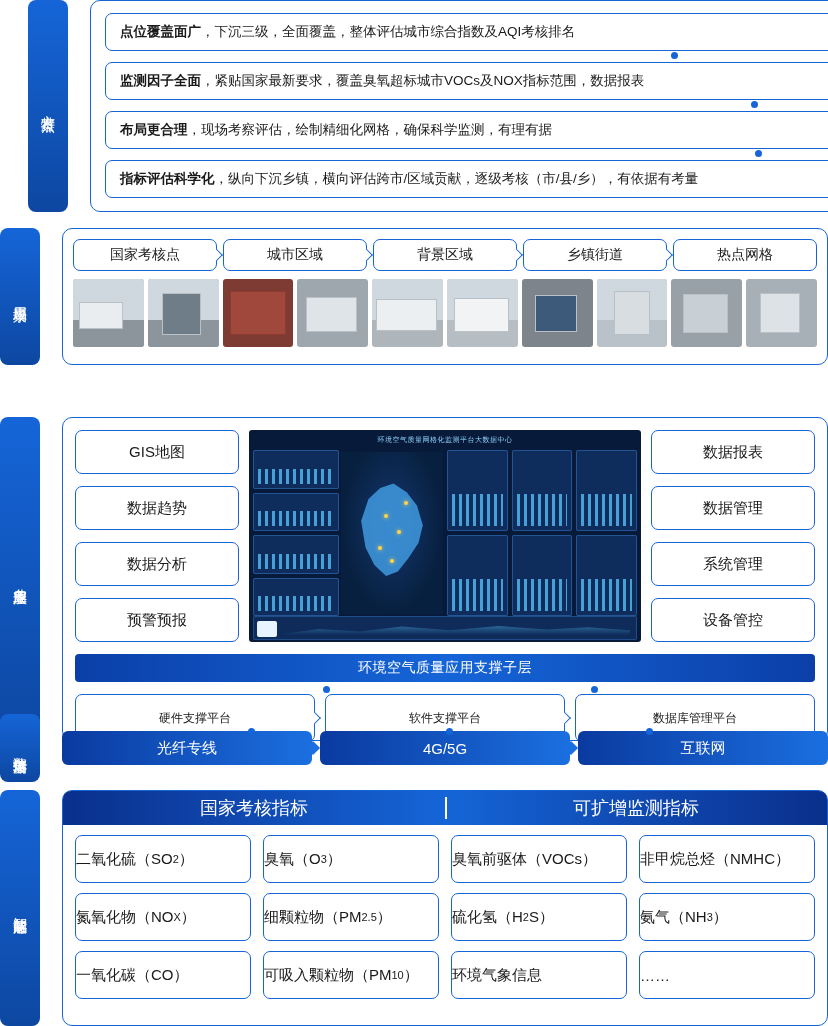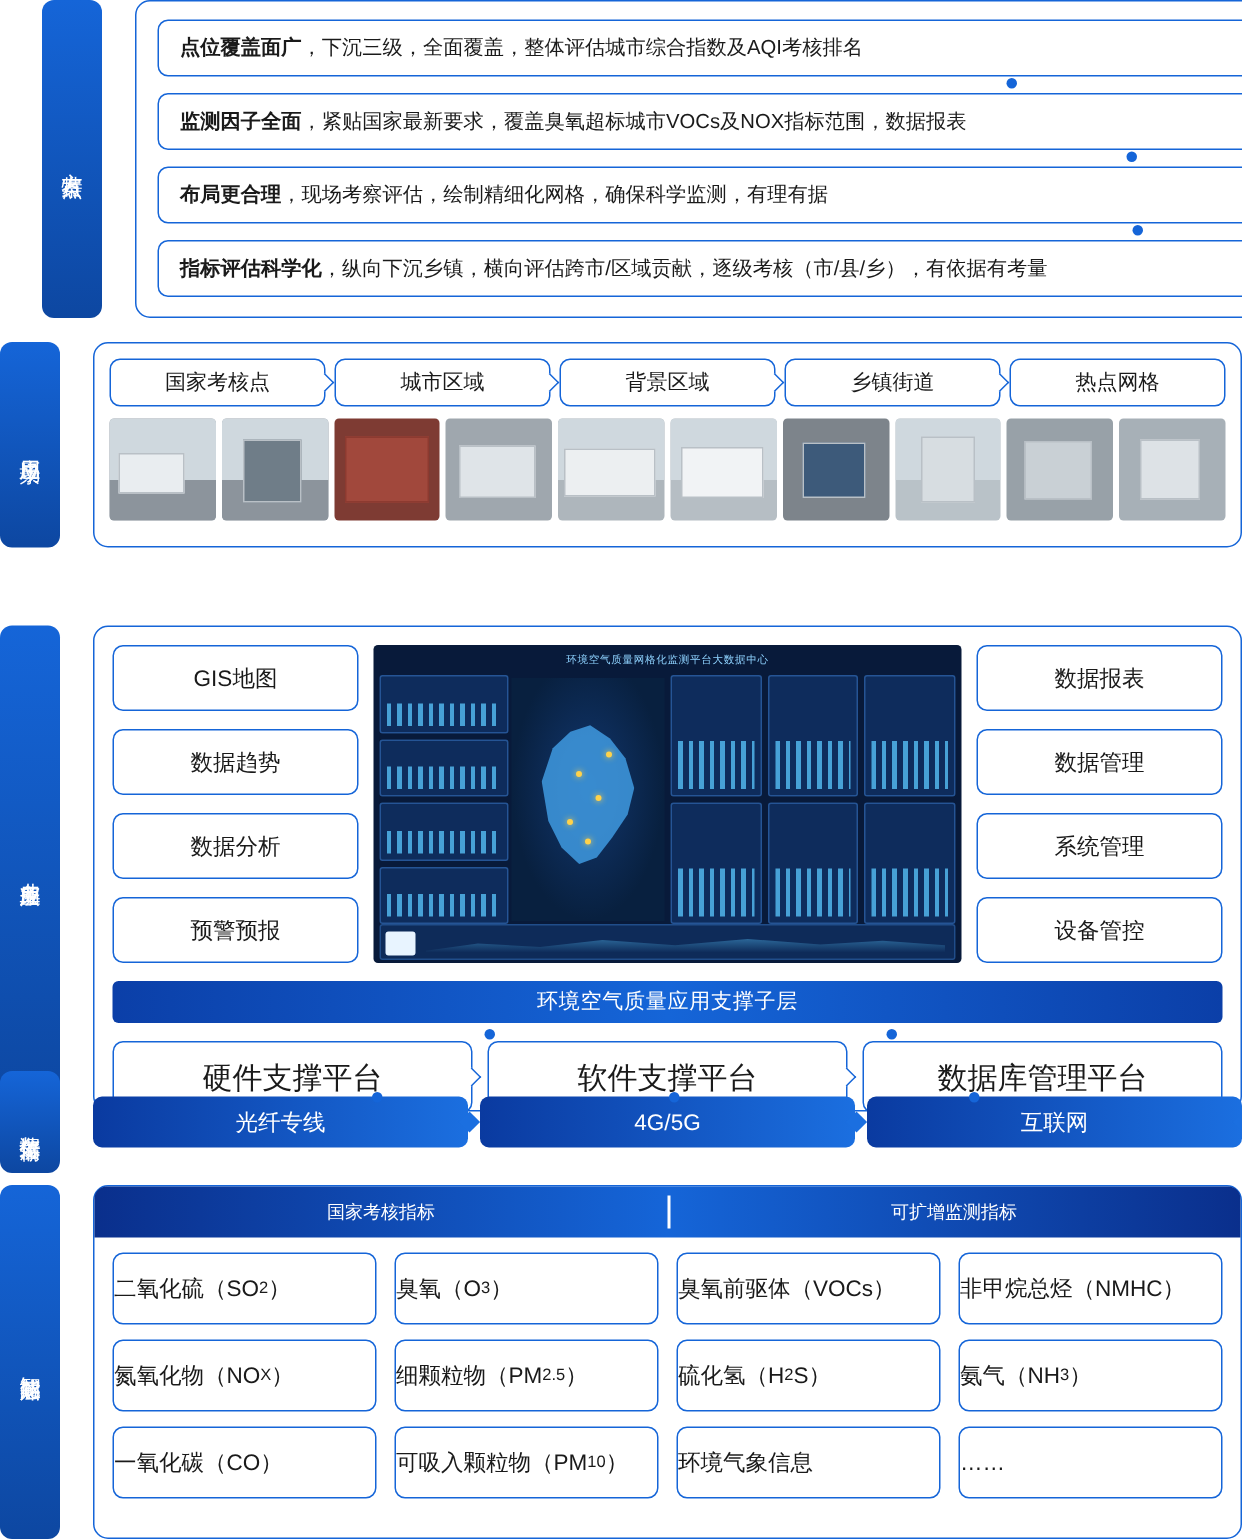--- a/index.html
+++ b/index.html
@@ -209,21 +209,21 @@
     color: #fff;
     font-size: 14px;
     display: flex; align-items: center; justify-content: center;
     letter-spacing: .5px;
   }
   .plat-row { margin-top: 12px; display: flex; gap: 10px; position: relative; }
   .plat {
     flex: 1 1 0;
     height: 48px;
     justify-content: center;
-    font-size: 20px;
+    font-size: 12px;
     position: relative;
   }
   .plat .notch {
     position: absolute; right: -5px; top: 50%;
     width: 9px; height: 9px;
     border-top: 1.2px solid #1565d8;
     border-right: 1.2px solid #1565d8;
     transform: translateY(-50%) rotate(45deg);
     background: #fff;
   }
@@ -259,21 +259,21 @@
 
   
   #band-sense { top: 790px; width: 828px; height: 236px; }
   #band-sense .band-label { height: 236px; }
   .sense-inner { padding: 0; }
   .sense-head {
     height: 34px;
     border-radius: 8px 8px 0 0;
     background: linear-gradient(90deg, #0a2f8c 0%, #1565d8 50%, #0a2f8c 100%);
     display: flex; align-items: center;
-    color: #fff; font-size: 12px;
+    color: #fff; font-size: 18px;
     position: relative;
   }
   .sense-head > div { flex: 1 1 0; text-align: center; }
   .sense-head .divider {
     position: absolute; left: 50%; top: 6px; bottom: 6px;
     width: 2px; background: #fff; flex: none;
   }
   .sense-grid {
     padding: 10px 12px 12px 12px;
     display: grid;

